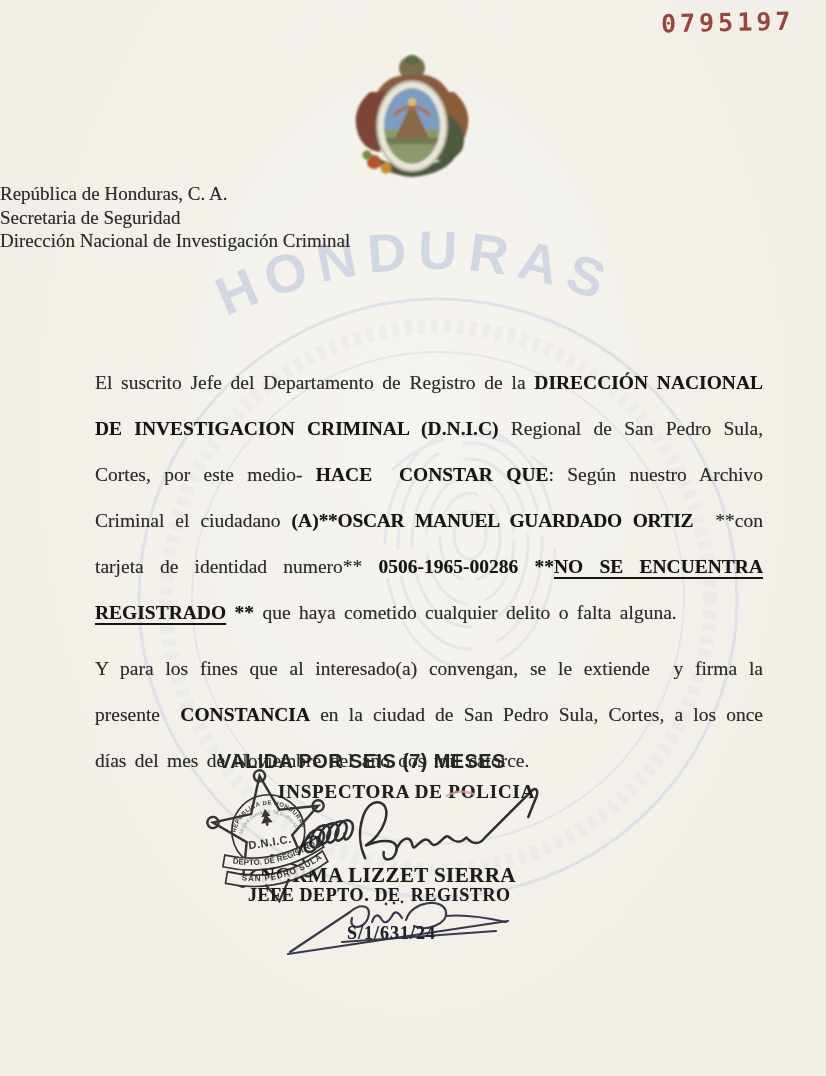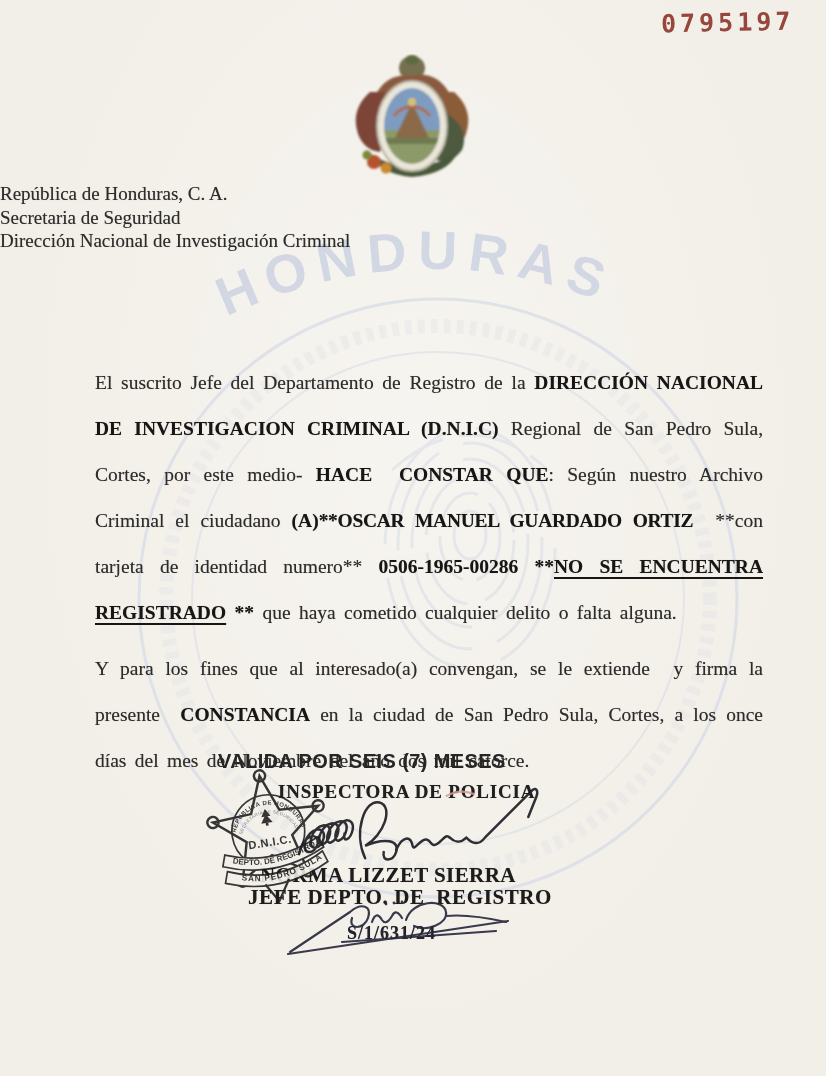--- a/index.html
+++ b/index.html
@@ -75,21 +75,21 @@
   .badge{left:172px;top:764px;z-index:3;opacity:.88;}
   .sig1{left:290px;top:786px;z-index:4;}
   .sig2{left:286px;top:894px;z-index:4;}
   .oname{
     left:260px;top:863px;
     font-weight:bold;font-size:21px;letter-spacing:.4px;
     color:#1d1c1a;z-index:2;
   }
   .position{
     left:248px;top:885px;
-    font-weight:bold;font-size:21px;letter-spacing:.6px;
+    font-weight:bold;font-size:18px;letter-spacing:.6px;
     white-space:pre;color:#1d1c1a;z-index:2;text-align:center;
   }
   .ref{
     left:347px;top:923px;
     font-weight:bold;font-size:18px;letter-spacing:1px;
     color:#22222e;z-index:3;
   }
 </style>
 </head>
 <body>

